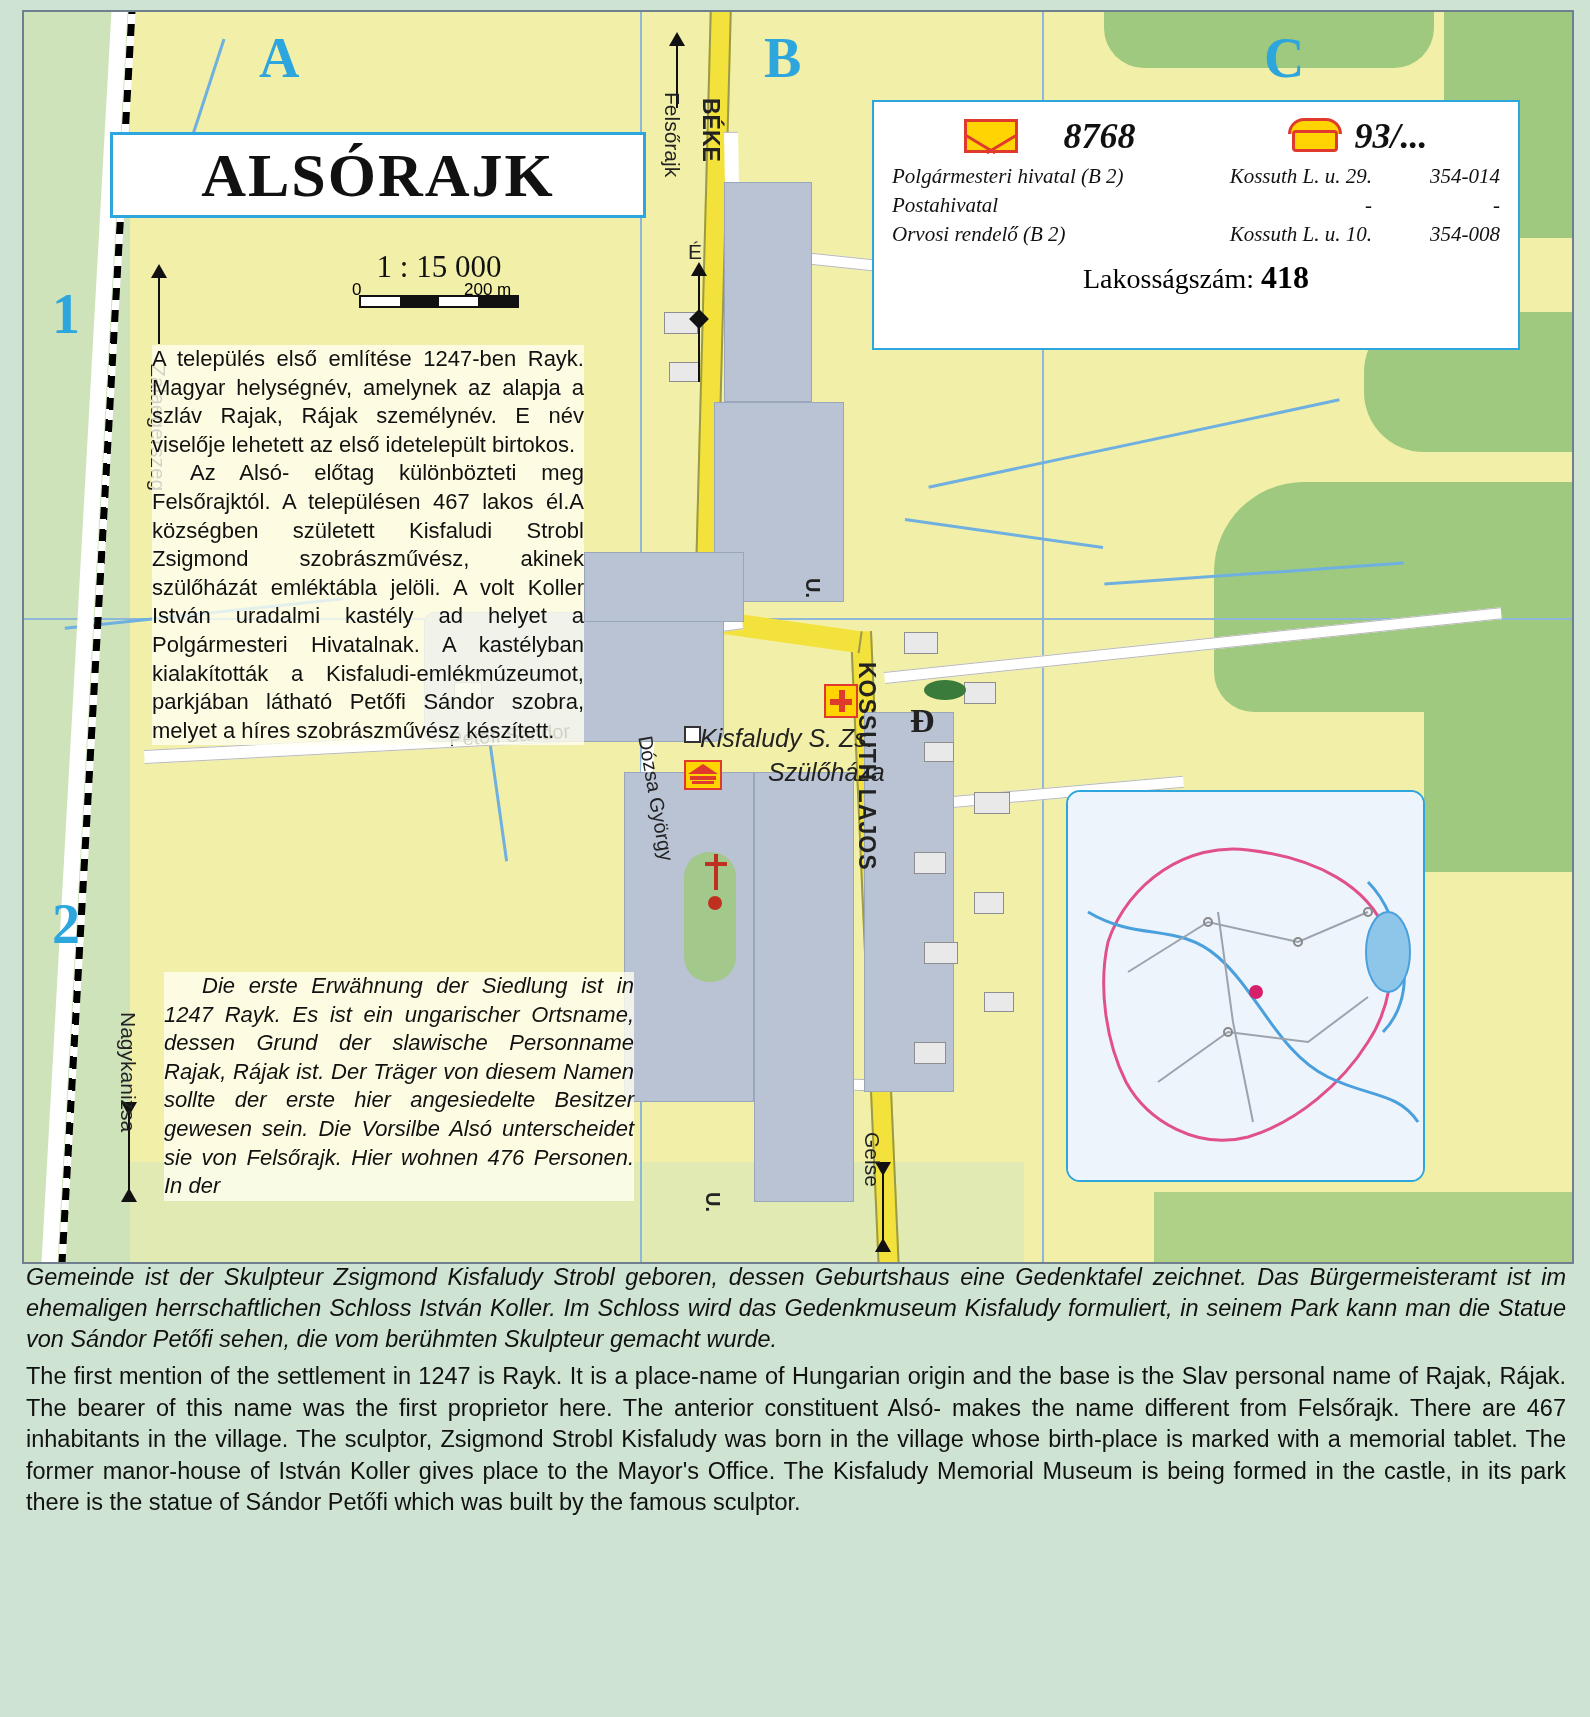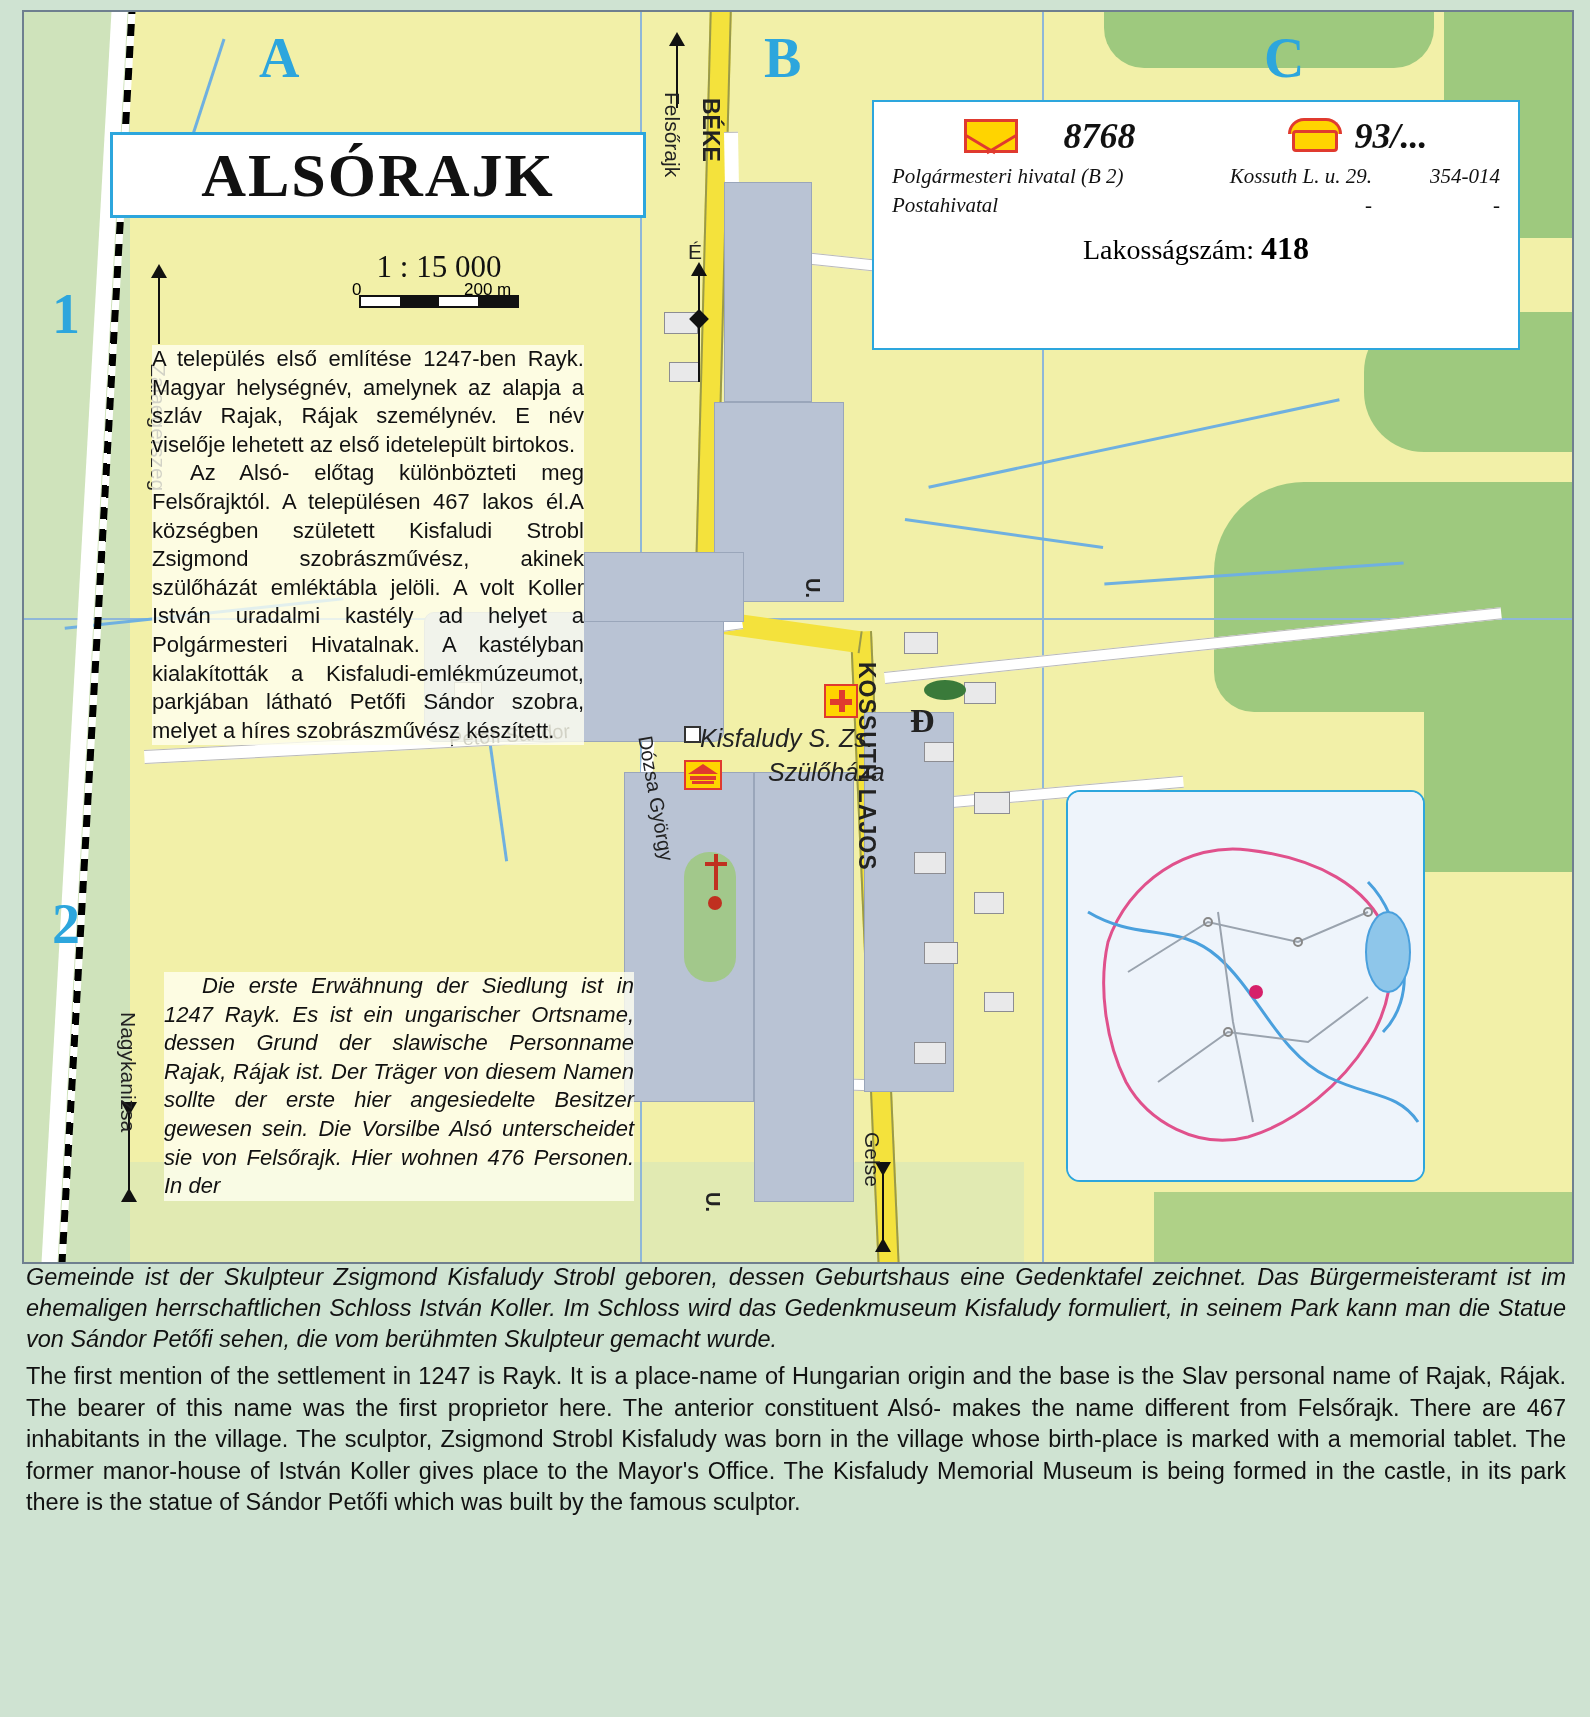--- a/index.html
+++ b/index.html
@@ -485,20 +485,25 @@
             <tr>
           <td>Polgármesteri hivatal (B 2)</td>
           <td class="c2">Kossuth L. u. 29.</td>
           <td class="c3">354-014</td>
         </tr>
         <tr>
           <td>Postahivatal</td>
           <td class="c2">-</td>
           <td class="c3">-</td>
         </tr>
+        <tr>
+          <td>Orvosi rendelő (B 2)</td>
+          <td class="c2">Kossuth L. u. 10.</td>
+          <td class="c3">354-008</td>
+        </tr>
       </tbody>
         </table>
       <div id="lakossag">
         <span>Lakosságszám:</span>
         <b>418</b>
       </div>
     </div>
 
     <div class="desc" id="desc-hu">
       <div>A település első említése 1247-ben Rayk. Magyar helységnév, amelynek az alapja a szláv Rajak, Rájak személynév. E név viselője lehetett az első idetelepült birtokos.</div>

